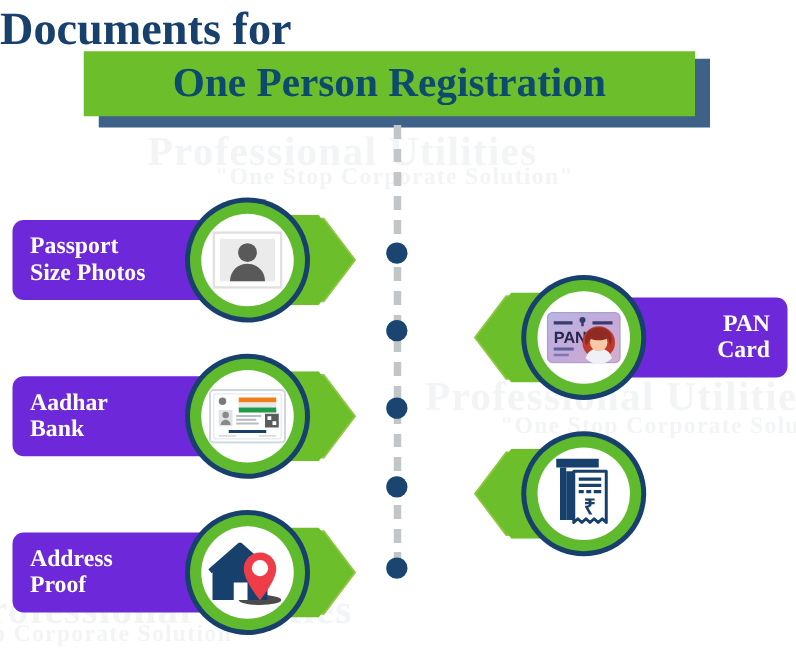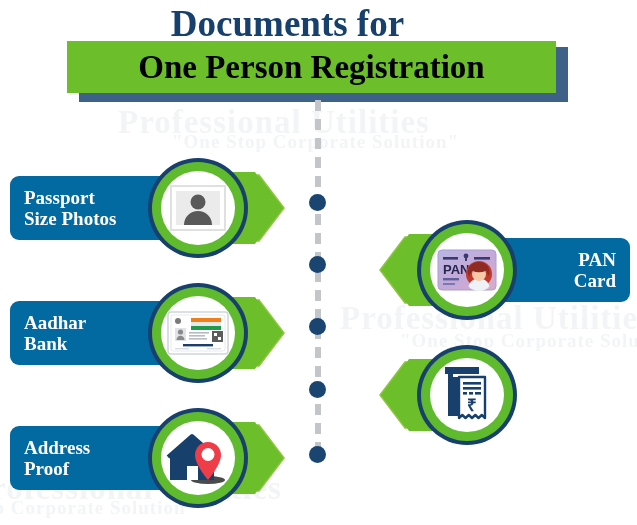--- a/index.html
+++ b/index.html
@@ -13,35 +13,35 @@
   #stage{position:relative;width:637px;height:525px;overflow:hidden;}
 
   
   .wm{position:absolute;color:#f2f4f6;font-weight:bold;white-space:nowrap;
       font-family:"Liberation Serif", serif;pointer-events:none;}
   .wm-main{font-size:33px;letter-spacing:1px;}
   .wm-sub{font-size:19px;letter-spacing:1px;}
 
   
   .hdr-title{
-    position:absolute;left:0;top:2px;width:575px;text-align:center;
+    position:absolute;left:0;top:2px;width:575px;
     font-size:37px;font-weight:bold;color:#17406d;letter-spacing:0px;
     font-family:"Liberation Serif", serif;
   }
   .hdr-shadow{
     position:absolute;left:79px;top:47px;width:489px;height:55px;
     background:#3d6187;
   }
   .hdr-band{
     position:absolute;left:67px;top:41px;width:489px;height:52px;
     background:#6cbe2b;
   }
   .hdr-band-text{
     position:absolute;left:0;top:0;width:489px;height:52px;
-    line-height:52px;text-align:center;color:#000000;
+    line-height:52px;text-align:center;color:#0c4a6e;
     font-size:33px;font-weight:bold;white-space:nowrap;
     font-family:"Liberation Serif", serif;
   }
 
   
   .spine{
     position:absolute;left:315px;top:100px;width:6px;height:360px;
     background:repeating-linear-gradient(to bottom,#c2c6c9 0px,#c2c6c9 11px,
                rgba(0,0,0,0) 11px,rgba(0,0,0,0) 19px);
   }
@@ -54,21 +54,21 @@
   .row{position:absolute;height:100px;}
   .row.left{left:0;width:300px;}
   .row.right{left:380px;width:257px;}
 
   
   .chev{position:absolute;top:14px;width:76px;height:72px;}
   .chev svg{display:block;width:76px;height:72px;}
 
   
   .plate{
-    position:absolute;top:18px;height:64px;background:#0369a1;
+    position:absolute;top:18px;height:64px;background:#6d28d9;
   }
   .plate.left{left:10px;width:205px;border-radius:9px 9px 9px 9px;}
   .plate.right{right:7px;width:200px;border-radius:9px;}
   .plate-label{
     position:absolute;top:50%;transform:translateY(-50%);
     color:#ffffff;font-weight:bold;font-size:19px;line-height:1.12;
     font-family:"Liberation Serif", serif;white-space:pre-line;
   }
   .plate.left .plate-label{left:14px;text-align:left;}
   .plate.right .plate-label{right:14px;text-align:right;}

